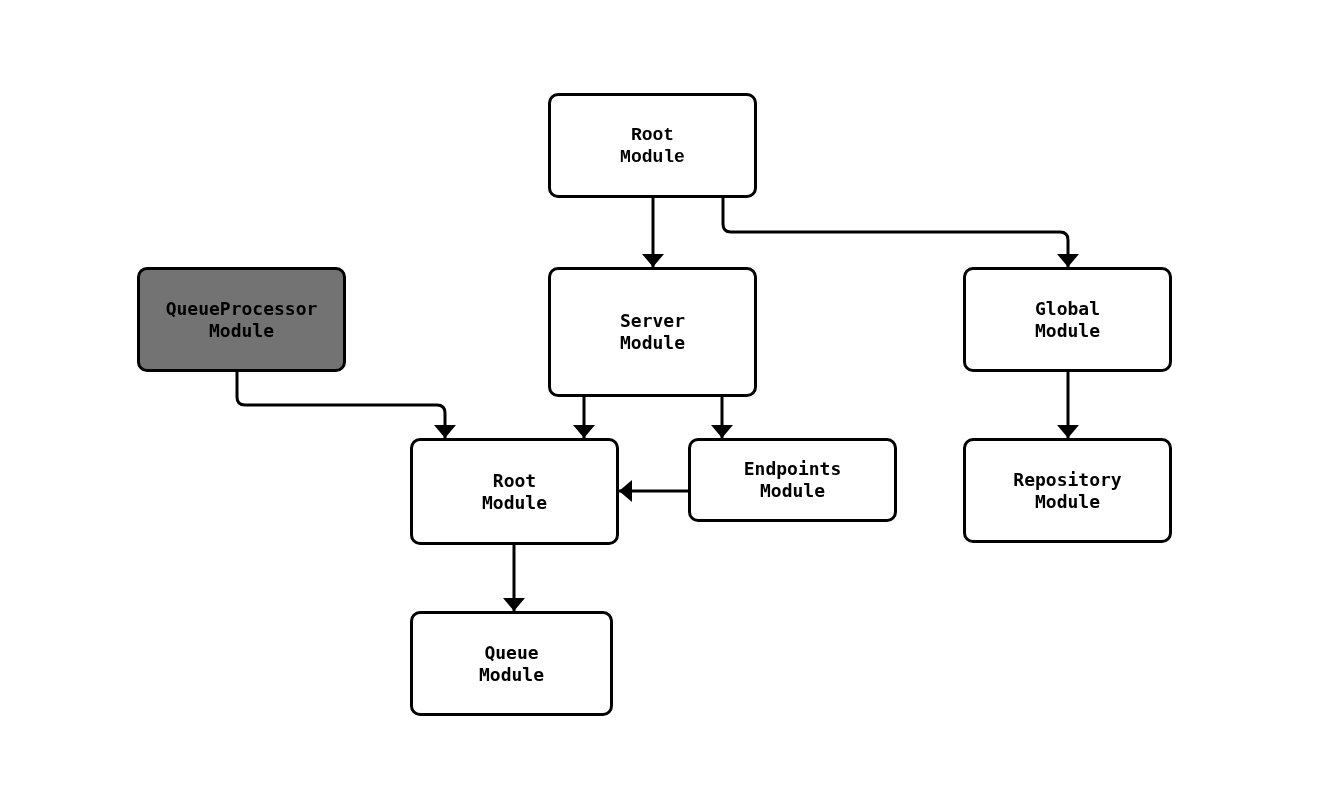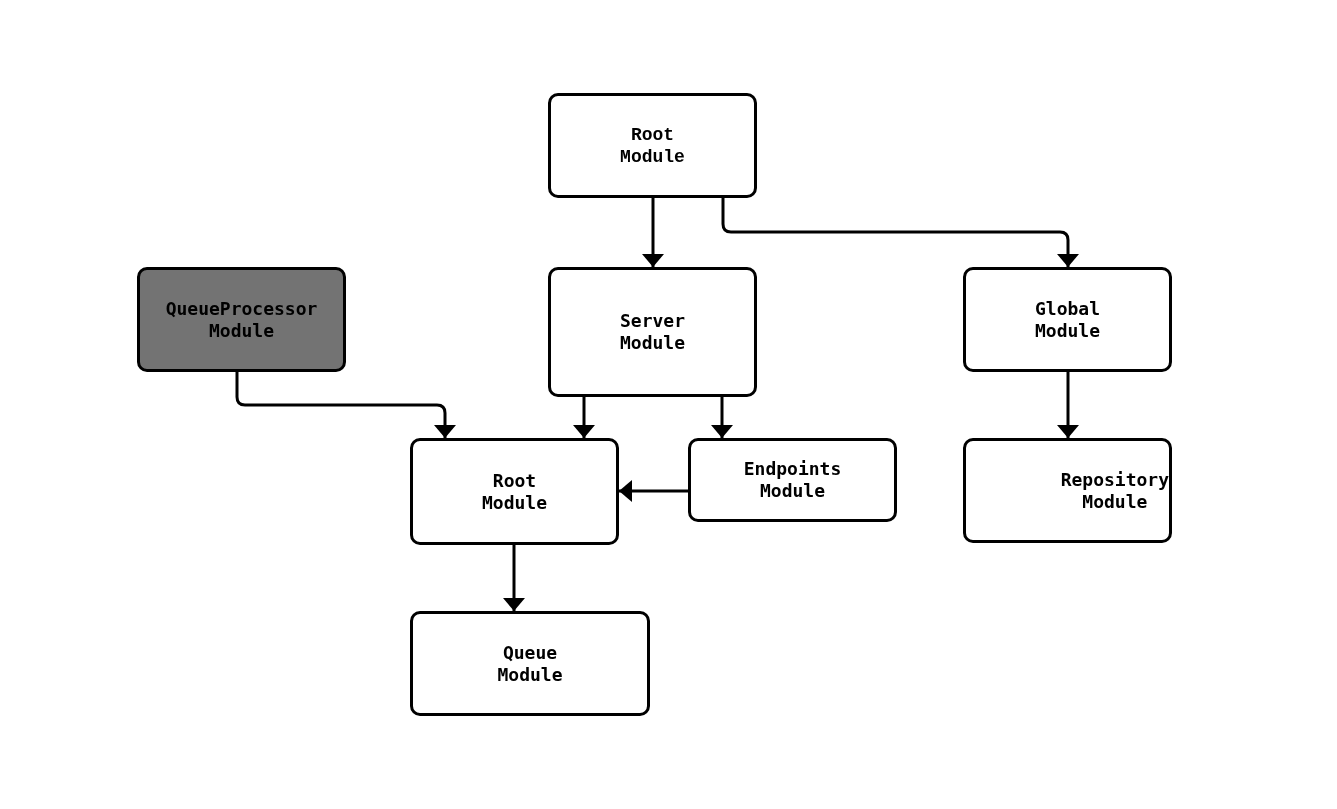--- a/index.html
+++ b/index.html
@@ -80,22 +80,22 @@
 Module</span>
   </div>
   <div class="node" style="left: 410px; top: 438px; width: 209px; height: 107px; background: rgb(255, 255, 255); border-color: rgb(0, 0, 0);">
     <span class="label" style="color: rgb(0, 0, 0);">Root
 Module</span>
   </div>
   <div class="node" style="left: 688px; top: 438px; width: 209px; height: 84px; background: rgb(255, 255, 255); border-color: rgb(0, 0, 0);">
     <span class="label" style="color: rgb(0, 0, 0);">Endpoints
 Module</span>
   </div>
-  <div class="node" style="left: 963px; top: 438px; width: 209px; height: 105px; background: rgb(255, 255, 255); border-color: rgb(0, 0, 0); justify-content: flex-end;">
+  <div class="node" style="left: 963px; top: 438px; width: 209px; height: 105px; background: rgb(255, 255, 255); border-color: rgb(0, 0, 0);">
     <span class="label" style="color: rgb(0, 0, 0);">Repository
 Module</span>
   </div>
-  <div class="node" style="left: 410px; top: 611px; width: 240px; height: 105px; background: rgb(255, 255, 255); border-color: rgb(0, 0, 0);">
+  <div class="node" style="left: 410px; top: 611px; width: 203px; height: 105px; background: rgb(255, 255, 255); border-color: rgb(0, 0, 0);">
     <span class="label" style="color: rgb(0, 0, 0);">Queue
 Module</span>
   </div>
 
 </div>
 
 </body></html>

